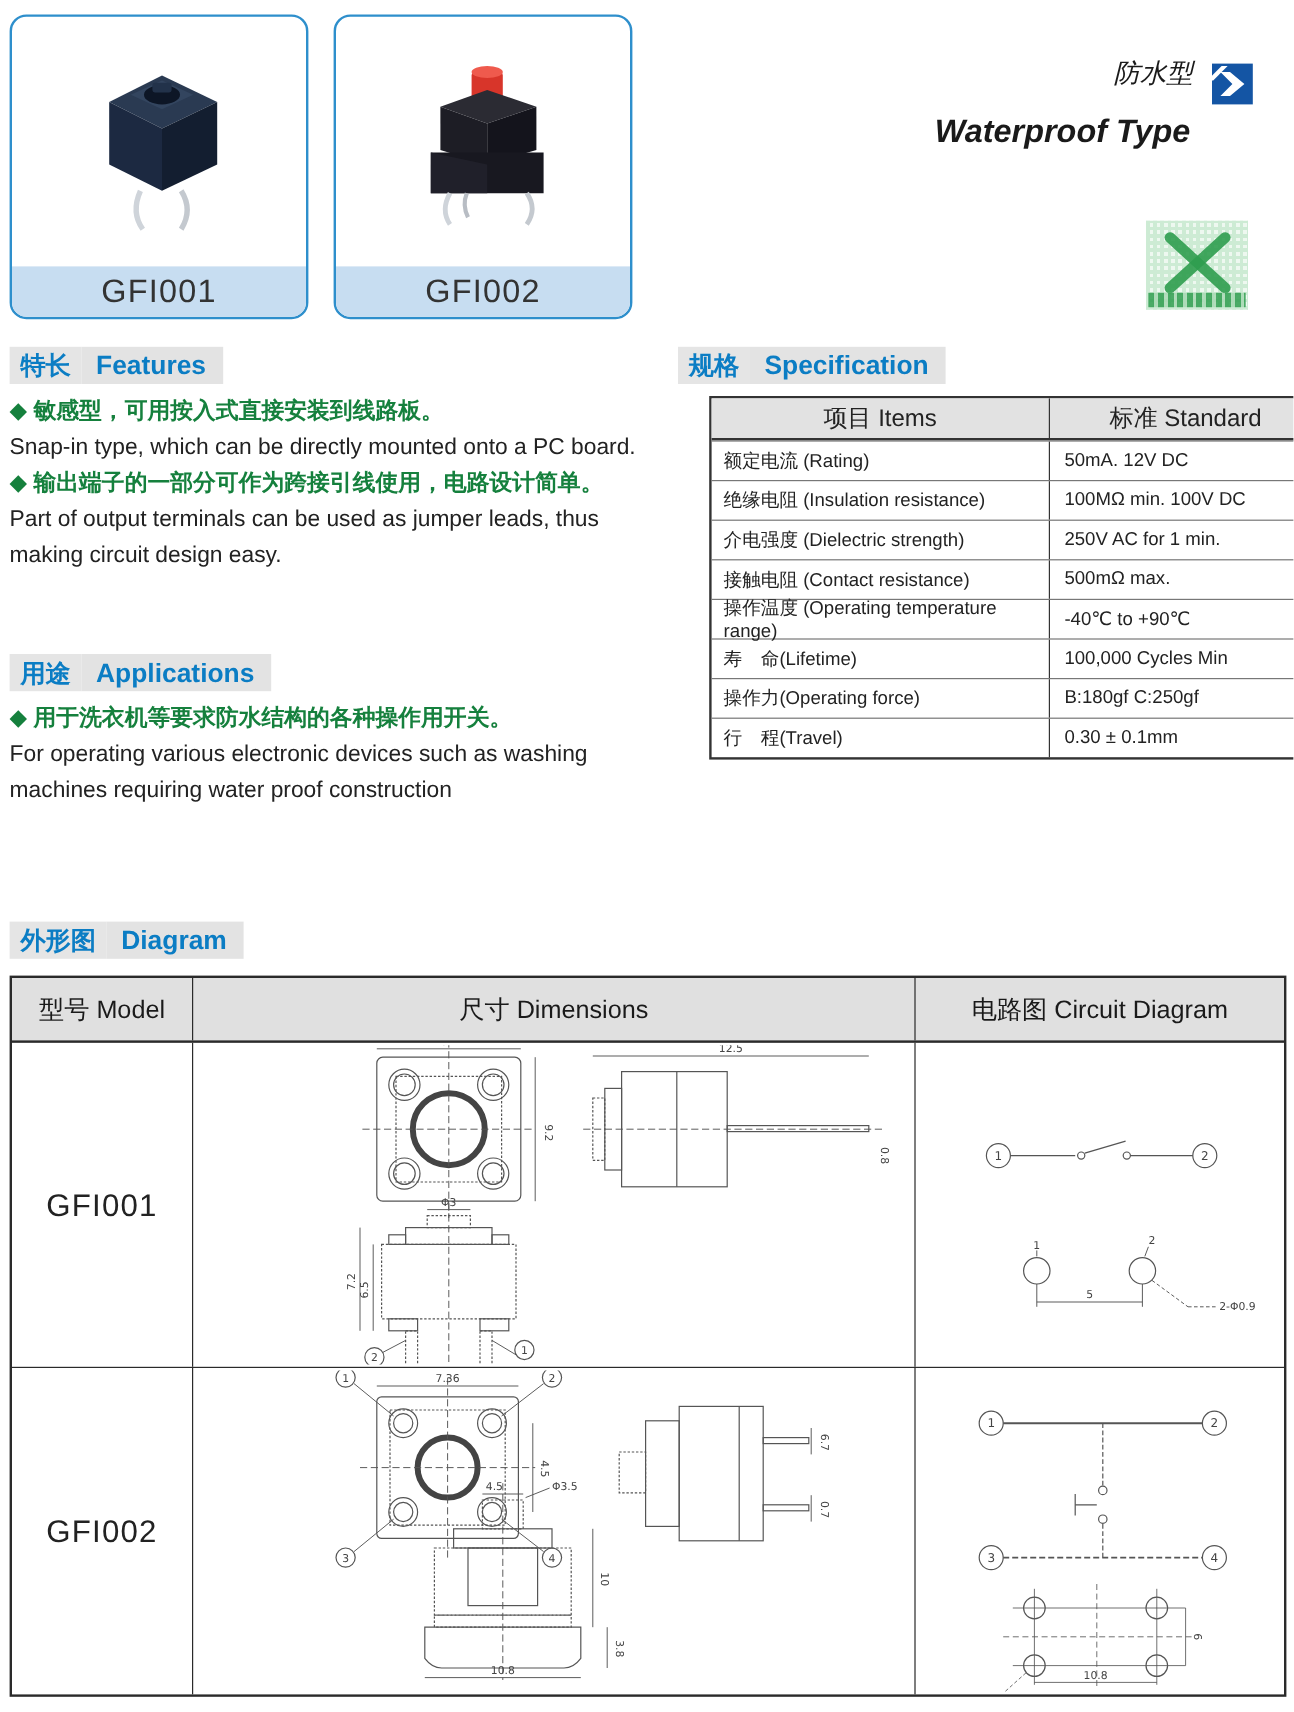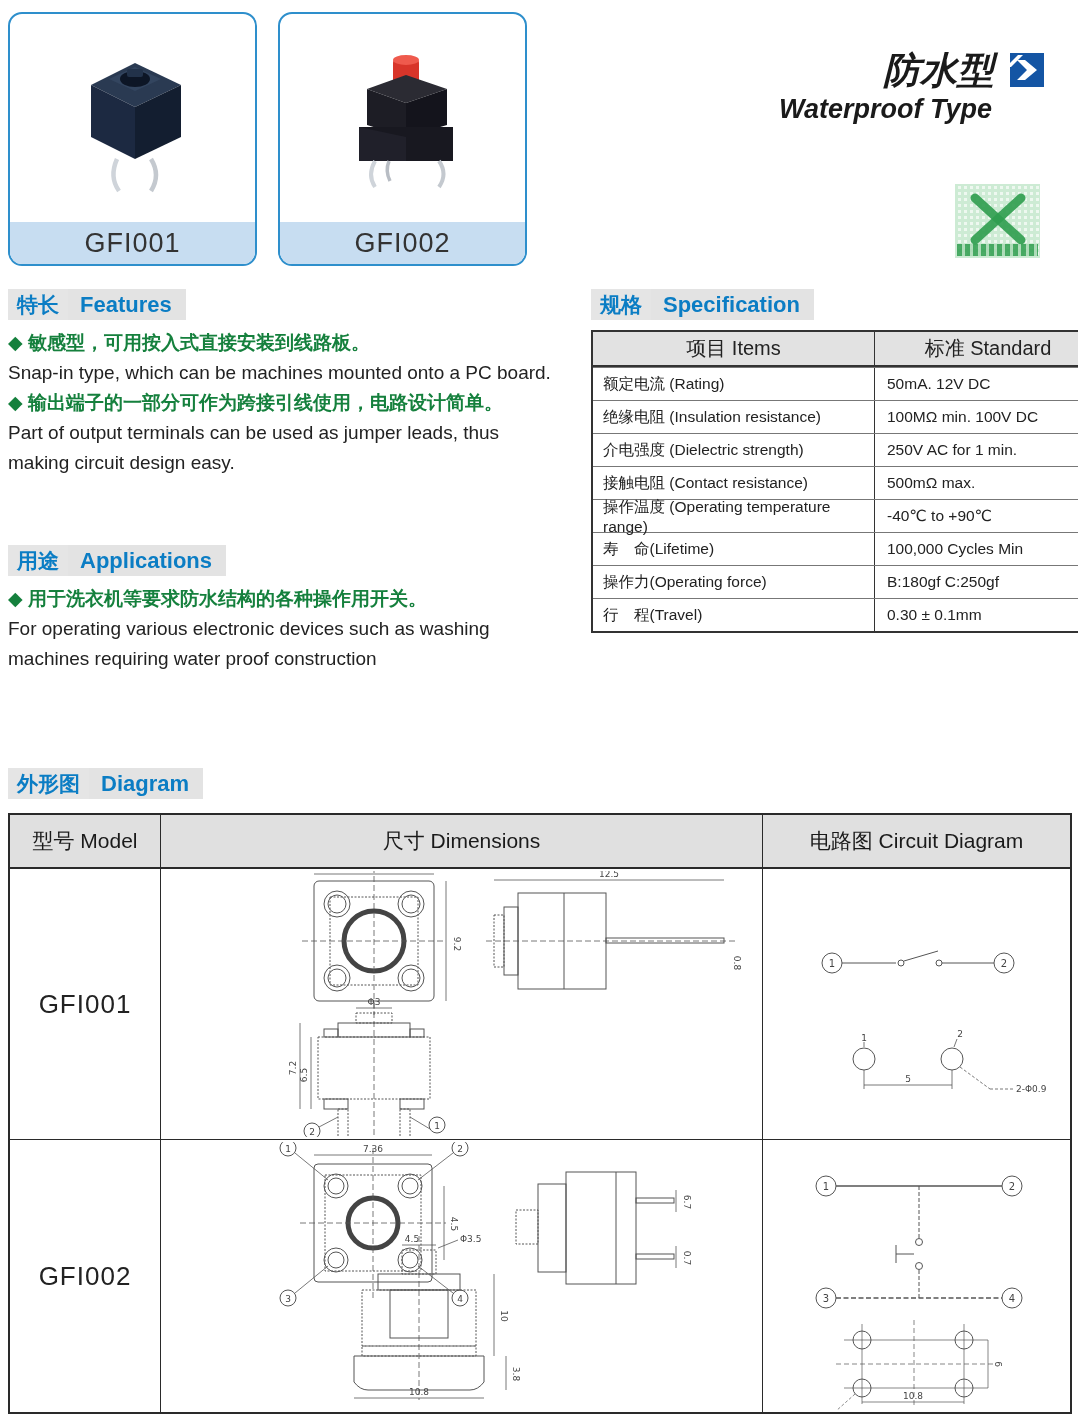--- a/index.html
+++ b/index.html
@@ -7,21 +7,21 @@
         font-family:"Liberation Sans","DejaVu Sans",sans-serif;color:#222;}
 
   
   .pbox{position:absolute;width:245px;height:250px;border:2px solid #2e8fcc;border-radius:14px;
         background:#ffffff;overflow:hidden;}
   .pbox .photo{position:absolute;top:0;left:0;right:0;bottom:42px;display:flex;align-items:center;justify-content:center;}
   .pbox .band{position:absolute;left:0;right:0;bottom:0;height:42px;background:#c7ddf1;
         display:flex;align-items:center;justify-content:center;font-size:27px;color:#333;letter-spacing:1px;}
 
   
-  .wp-cn{position:absolute;top:46px;right:84px;font-size:37px;font-weight:bold;font-style:italic;color:#1a1a1a;}
+  .wp-cn{position:absolute;top:46px;right:84px;font-size:22px;font-weight:normal;font-style:italic;color:#1a1a1a;}
   .wp-icon{position:absolute;top:50px;right:33px;width:40px;height:40px;}
   .wp-en{position:absolute;top:94px;right:86px;font-size:27px;font-weight:bold;font-style:italic;color:#1a1a1a;}
 
   
   .stamp{position:absolute;left:955px;top:184px;width:85px;height:74px;
          background-color:#eef8f0;
          background-image:
            repeating-linear-gradient(0deg,#cdebd4 0 3px,transparent 3px 6px),
            repeating-linear-gradient(90deg,#cdebd4 0 3px,transparent 3px 6px);
          display:flex;align-items:center;justify-content:center;}
@@ -116,35 +116,35 @@
     </svg>
     <div class="stamp-band"></div>
   </div>
 
   <div class="chips" style="left:8px;top:289px;">
     <div class="chip-cn">特长</div>
     <div class="chip-en">Features</div>
   </div>
   <div class="txtblock" style="left:8px;top:328px;">
     <div class="cjk">◆ 敏感型，可用按入式直接安装到线路板。</div>
-    <div>Snap-in type, which can be machines mounted onto a PC board.</div>
+    <div>Snap-in type, which can be directly mounted onto a PC board.</div>
     <div class="cjk">◆ 输出端子的一部分可作为跨接引线使用，电路设计简单。</div>
     <div>Part of output terminals can be used as jumper leads, thus making circuit design easy.</div>
   </div>
 
   <div class="chips" style="left:8px;top:545px;">
     <div class="chip-cn">用途</div>
     <div class="chip-en">Applications</div>
   </div>
   <div class="txtblock" style="left:8px;top:584px;">
     <div class="cjk">◆ 用于洗衣机等要求防水结构的各种操作用开关。</div>
     <div>For operating various electronic devices such as washing machines requiring water proof construction</div>
   </div>
 
-  <div class="chips" style="left:565px;top:289px;margin-left:26px;">
+  <div class="chips" style="left:565px;top:289px;">
     <div class="chip-cn">规格</div>
     <div class="chip-en">Specification</div>
   </div>
   <div class="spec-table">
     <div class="spec-head">
       <div class="c-item">项目 Items</div>
       <div class="c-std">标准 Standard</div>
     </div>
     <div class="spec-row">
         <div class="c-item">额定电流 (Rating)</div>

